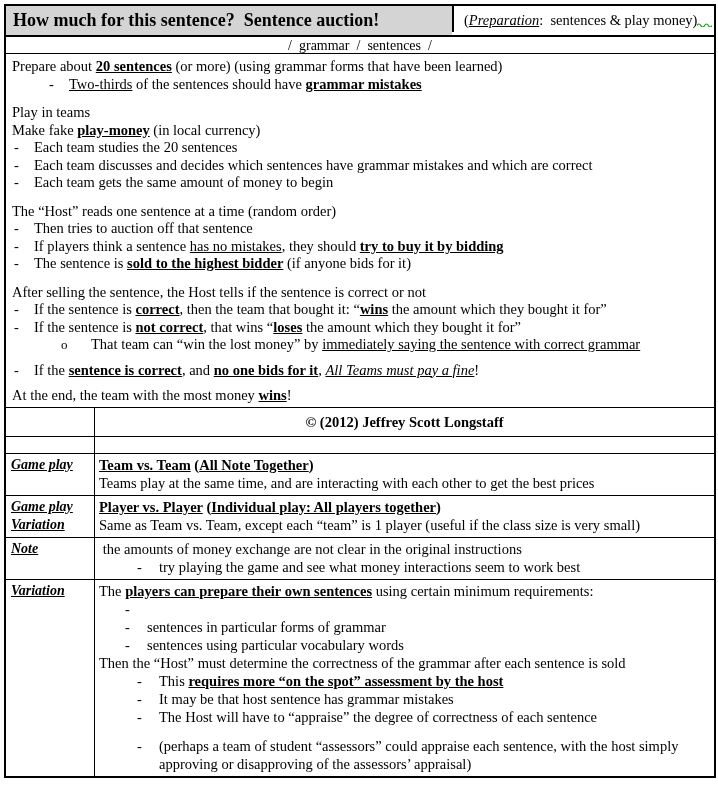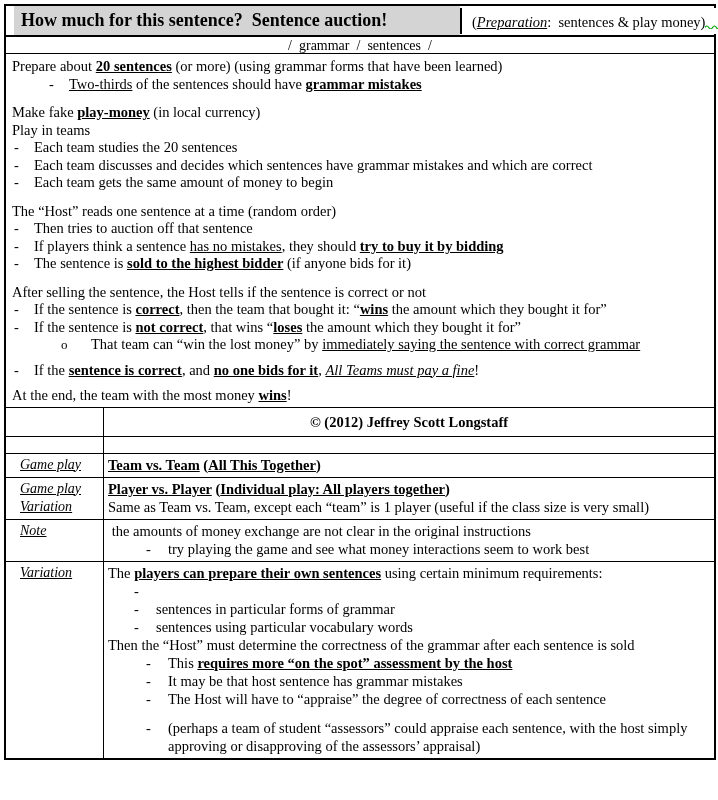--- a/index.html
+++ b/index.html
@@ -15,23 +15,22 @@
     color:var(--text);
     -webkit-font-smoothing:none;
   }
   .doc{
     position:absolute;left:4px;top:4px;width:708px;
     border:2px solid var(--border);
     background:#fff;
   }
   
   .header-row{
-    display:flex;align-items:center;
+    display:flex;align-items:flex-start;
     border-bottom:2px solid var(--border);
-    padding-left:8px;
   }
   .title-cell{
     flex:0 0 437px;background:var(--header-bg);
     padding:4px 2px 4px 7px;
     font-size:18px;font-weight:bold;white-space:pre;
     letter-spacing:0px;
   }
   .prep-cell{
     flex:1;background:#ffffff;border-left:2px solid var(--border);
     padding:6px 2px 3px 10px;font-size:14.5px;white-space:pre;
@@ -60,21 +59,21 @@
   .ind-4 .marker{flex:0 0 22px;margin-left:38px;}
   .txt{white-space:pre-wrap;}
   .fb{font-weight:bold;}
   .fu{text-decoration:underline;}
   .fi{font-style:italic;}
   
   .trow{display:flex;align-items:stretch;border-bottom:1px solid var(--border);}
   .trow:last-child{border-bottom:none;}
   .label-cell{
     flex:0 0 82px;border-right:1px solid var(--border);
-    padding:2px 1px 2px 14px;font-size:14px;
+    padding:2px 1px 2px 5px;font-size:14px;font-weight:bold;
   }
   .label-cell .lline{line-height:18px;}
   .content-cell{flex:1;padding:2px 4px 3px 4px;}
   .content-cell .line{line-height:18px;}
   .trow.copyright{min-height:28px;}
   .trow.copyright .content-cell{padding-top:5px;}
   .trow.spacer{min-height:16px;}
 </style>
 </head>
 <body>
@@ -95,24 +94,24 @@
   <div class="main-cell">
       <div class="line">
         <span class="txt"><span>Prepare about </span><span class="fb fu">20 sentences</span><span> (or more) (using grammar forms that have been learned)</span></span>
       </div>
       <div class="line ind-1">
         <span class="marker">-</span>
         <span class="txt"><span class="fu">Two-thirds</span><span> of the sentences should have </span><span class="fb fu">grammar mistakes</span></span>
       </div>
       <div class="blank"></div>
       <div class="line">
+        <span class="txt"><span>Play in teams</span></span>
+      </div>
+      <div class="line">
         <span class="txt"><span>Make fake </span><span class="fb fu">play-money</span><span> (in local currency)</span></span>
-      </div>
-      <div class="line">
-        <span class="txt"><span>Play in teams</span></span>
       </div>
       <div class="line ind-0">
         <span class="marker">-</span>
         <span class="txt"><span>Each team studies the 20 sentences</span></span>
       </div>
       <div class="line ind-0">
         <span class="marker">-</span>
         <span class="txt"><span>Each team discusses and decides which sentences have grammar mistakes and which are correct</span></span>
       </div>
       <div class="line ind-0">
@@ -174,21 +173,24 @@
       <div class="trow spacer">
         <div class="label-cell"></div>
         <div class="content-cell"></div>
       </div>
       <div class="trow normal">
         <div class="label-cell">
           <div class="lline"><span class="fi fu">Game play</span></div>
         </div>
         <div class="content-cell">
           <div class="line">
-            <span class="txt"><span class="fb fu">Team vs. Team</span><span class="fb"> (</span><span class="fb fu">All This Together</span><span class="fb">)</span></span>
+            <span class="txt"><span class="fb fu">Team vs. Team</span><span class="fb"> (</span><span class="fb fu">All Note Together</span><span class="fb">)</span></span>
+          </div>
+          <div class="line">
+            <span class="txt"><span>Teams play at the same time, and are interacting with each other to get the best prices</span></span>
           </div>
         </div>
       </div>
       <div class="trow normal">
         <div class="label-cell">
           <div class="lline"><span class="fi fu">Game play</span></div>
           <div class="lline"><span class="fi fu">Variation</span></div>
         </div>
         <div class="content-cell">
           <div class="line">

